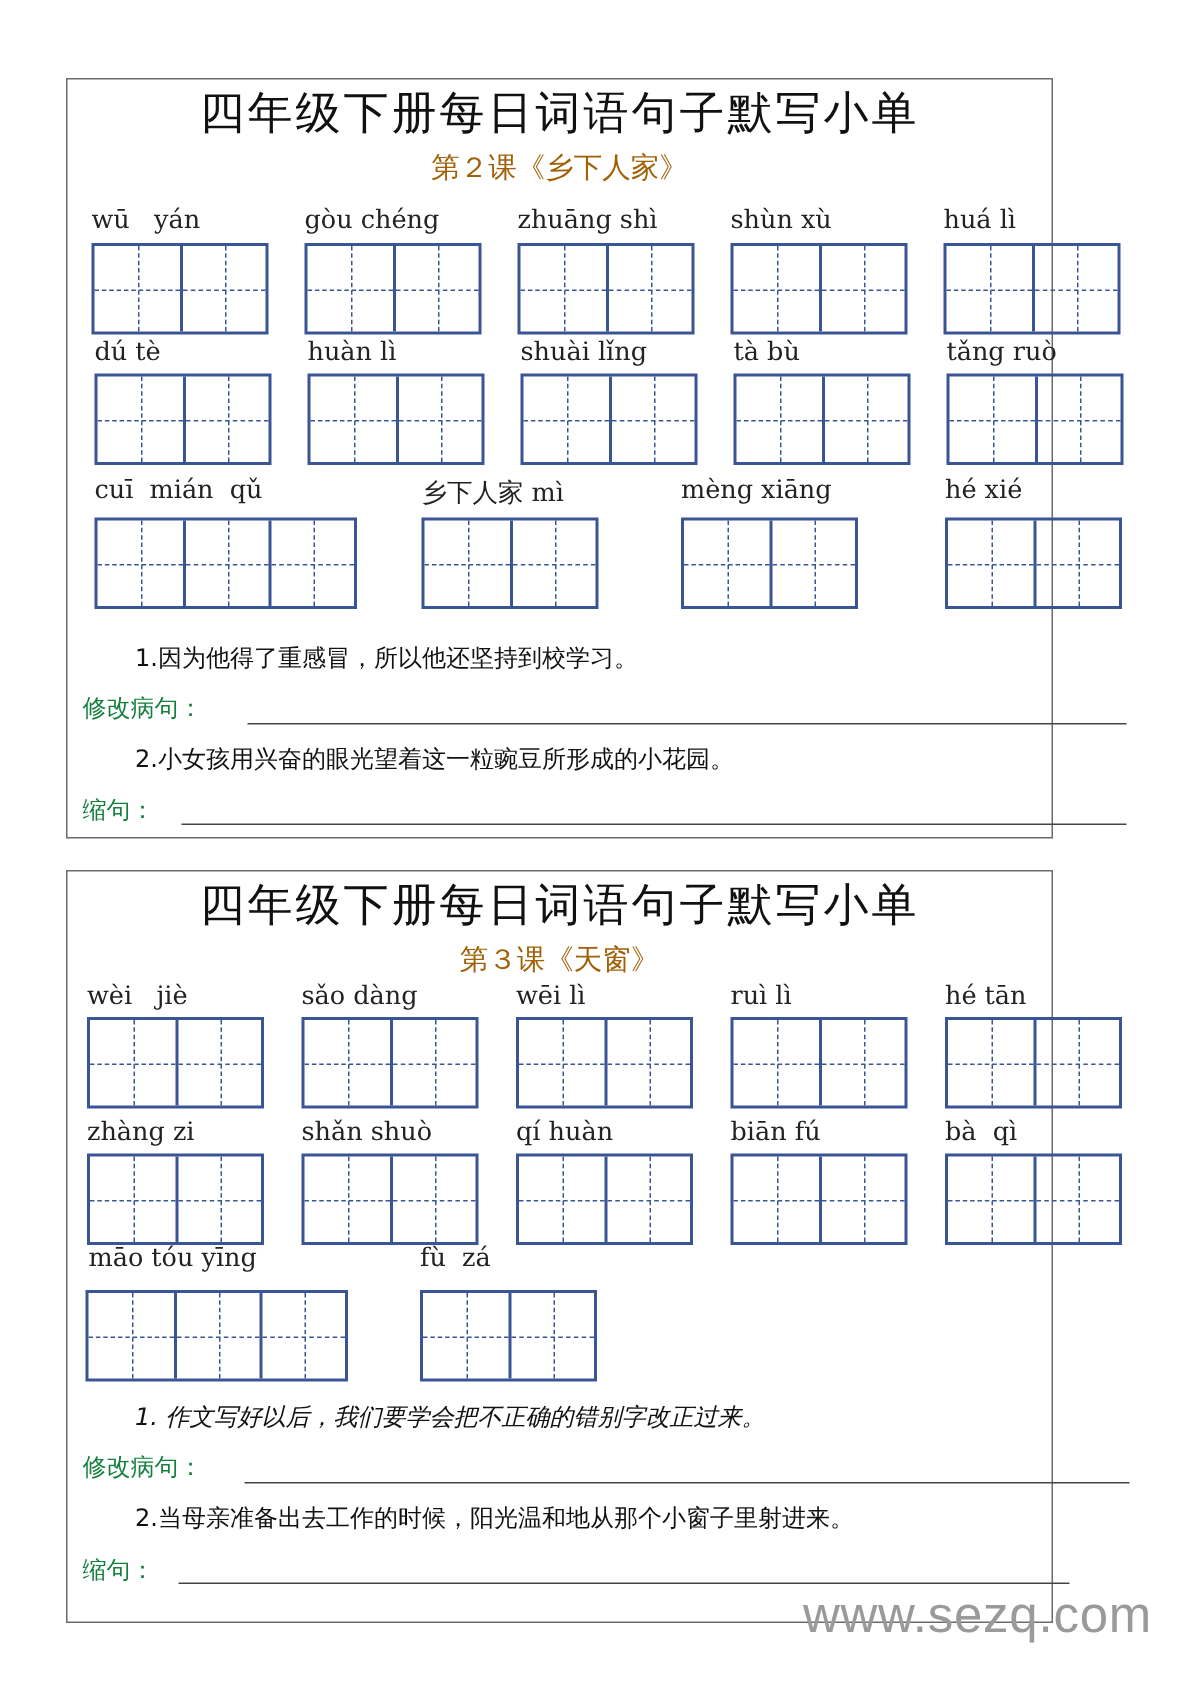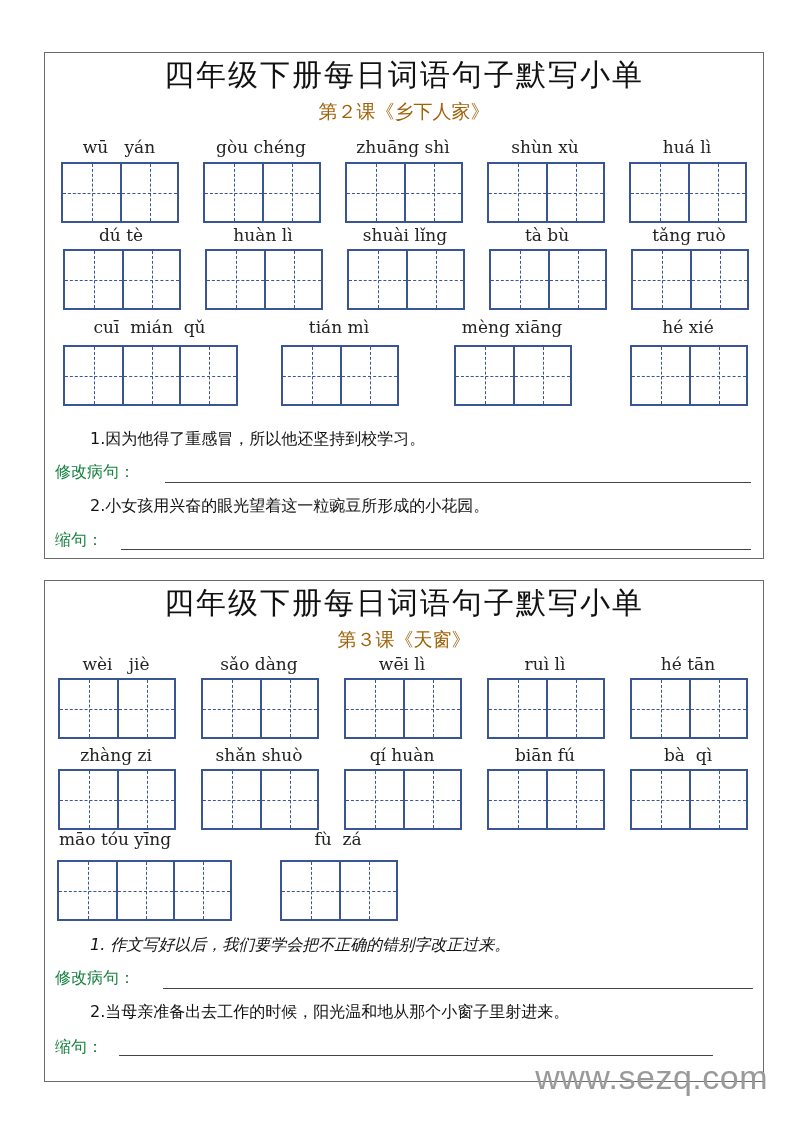--- a/index.html
+++ b/index.html
@@ -1,23 +1,23 @@
 <!DOCTYPE html>
 <html><head>
 <meta charset="utf-8">
 <style>
   html, body { margin:0; padding:0; }
   body { width:800px; height:1131px; background:#ffffff; position:relative; overflow:hidden;
          font-family:"DejaVu Serif", serif; color:#111; }
-  .panel { position:absolute; left:44px; width:720px; border:1.5px solid #6b6b6b; box-sizing:border-box; background:#fff; }
+  .panel { position:absolute; left:44px; width:658px; border:1.5px solid #6b6b6b; box-sizing:border-box; background:#fff; }
   .title { position:absolute; left:0; right:0; text-align:center; font-size:30px; letter-spacing:2px; color:#111;
            font-family:"DejaVu Serif", serif; }
   .subtitle { position:absolute; left:0; right:0; text-align:center; font-size:19px; color:#a16207; }
   .word { position:absolute; }
-  .pinyin { position:absolute; left:0; right:0; text-align:center; font-size:17px; white-space:pre;
+  .pinyin { position:absolute; left:0; right:0; font-size:17px; white-space:pre;
             font-family:"DejaVu Serif", serif; color:#222; }
   .grid { position:absolute; display:flex; border:2px solid #3a5596; box-sizing:border-box; }
   .cell { width:57px; height:57px; box-sizing:border-box; position:relative; }
   .cell + .cell { border-left:2px solid #3a5596; }
   .cell .h { position:absolute; left:0; right:0; top:50%; border-top:1.5px dashed #3a5596; }
   .cell .v { position:absolute; top:0; bottom:0; left:50%; border-left:1.5px dashed #3a5596; }
   .sentence { position:absolute; left:10px; font-size:16px; font-family:"DejaVu Sans", sans-serif; color:#111; white-space:nowrap;margin-left:35px; }
   .answer-label { position:absolute; left:10px; font-size:16px; font-family:"DejaVu Sans", sans-serif; color:#15803d; white-space:nowrap; }
   .answer-line { position:absolute; border-bottom:1.5px solid #444; height:0; }
   .watermark { position:absolute; right:32px; top:1058px; font-size:34px; color:#9a9a9a;
@@ -173,21 +173,21 @@
           <div class="h"></div>
           <div class="v"></div>
         </div>
       <div class="cell">
           <div class="h"></div>
           <div class="v"></div>
         </div>
     </div>
   </div>
   <div class="word" style="left:236px; top:264px; width:116px;">
-    <div class="pinyin">tián mì</div>
+    <div class="pinyin">乡下人家 mì</div>
     <div class="grid" style="left:0; top:28px;">
       <div class="cell">
           <div class="h"></div>
           <div class="v"></div>
         </div>
       <div class="cell">
           <div class="h"></div>
           <div class="v"></div>
         </div>
     </div>

